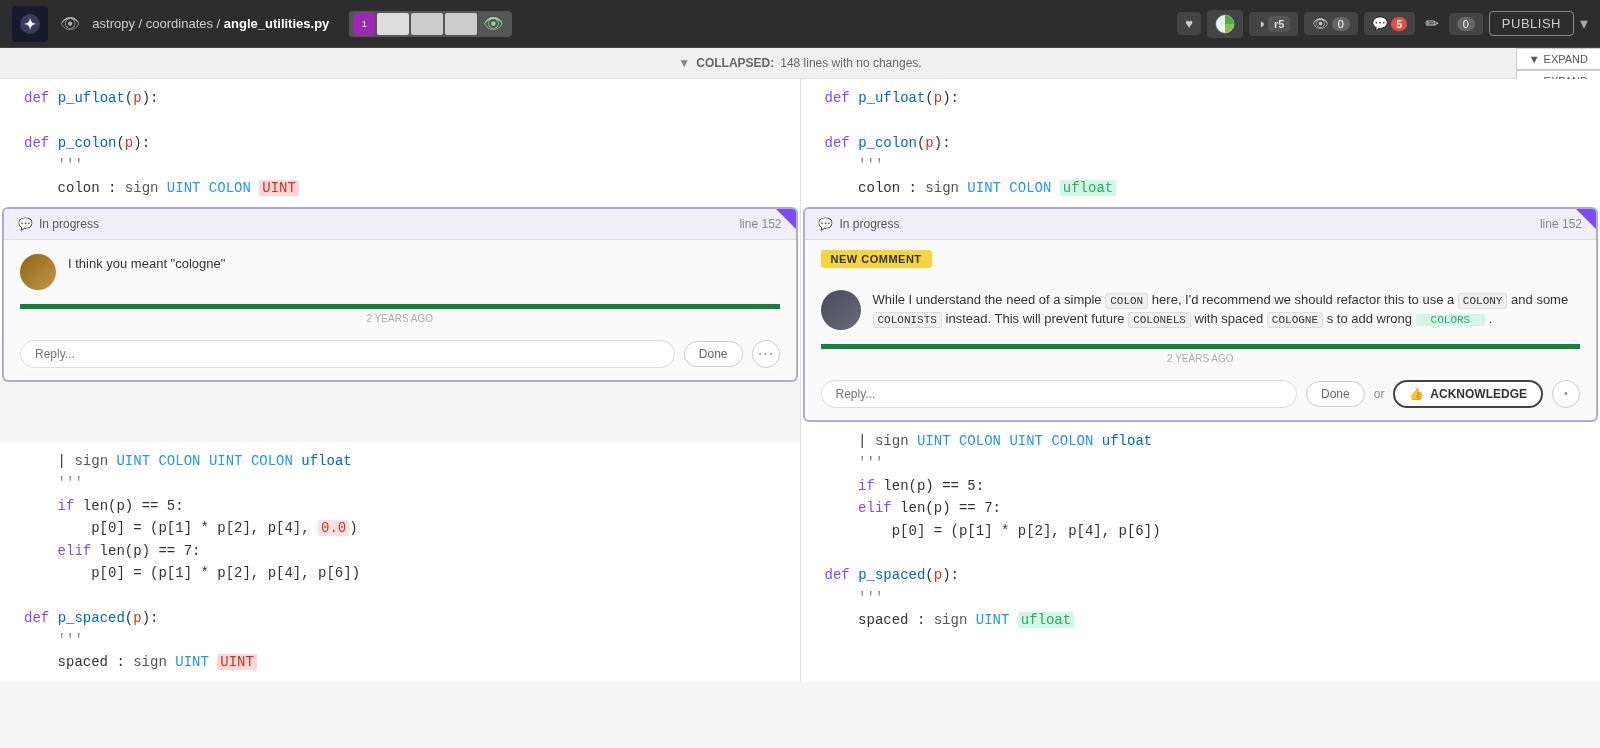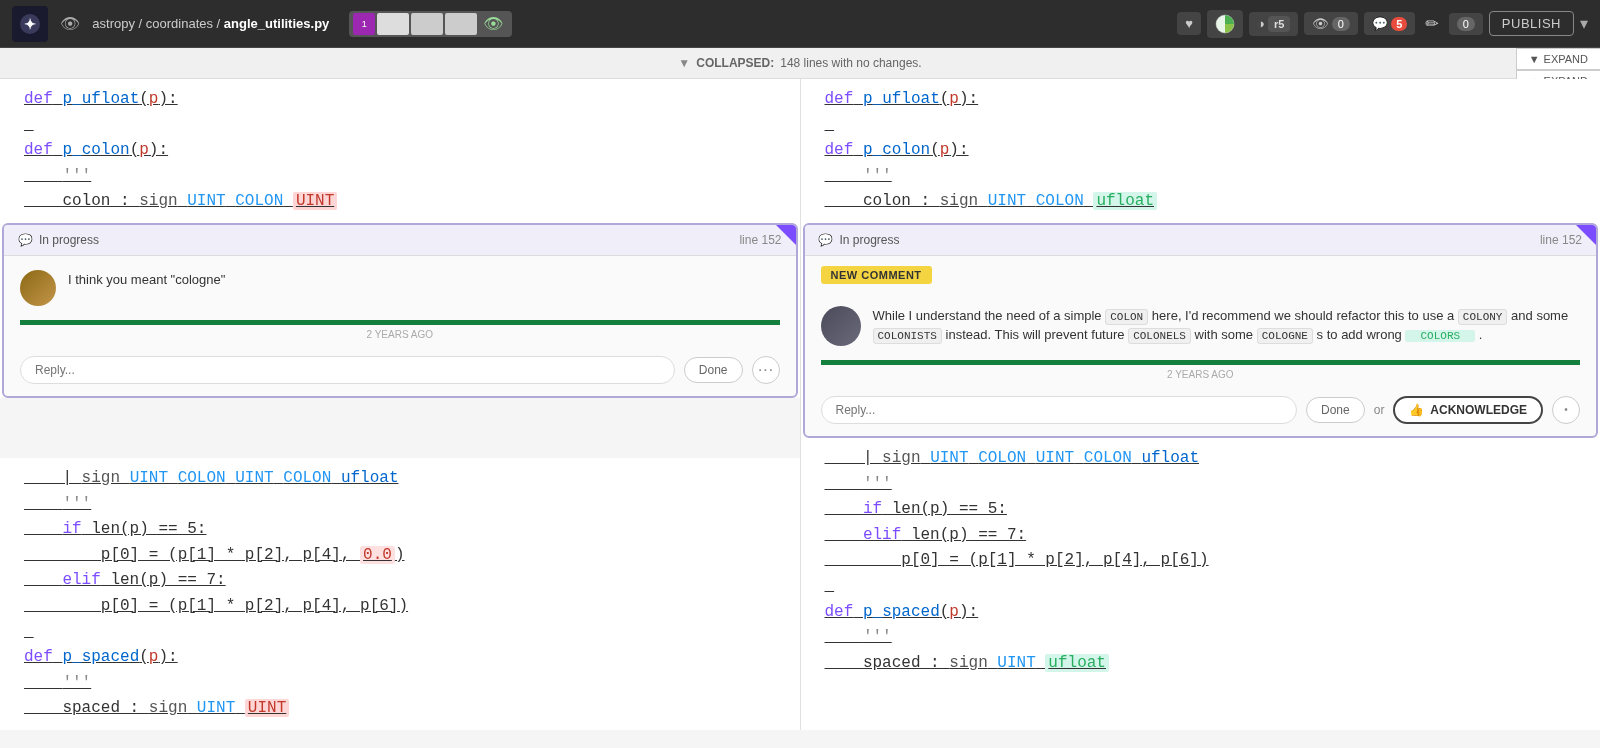--- a/index.html
+++ b/index.html
@@ -51,22 +51,22 @@
       display: flex; width: 100%;
     }
     .diff-col {
       flex: 1; background: #fff; border-right: 1px solid #e0e0e0;
       overflow: hidden;
     }
     .diff-col:last-child { border-right: none; }
 
     
     .code-block {
-      padding: 8px 16px; font-family: 'Courier New', monospace; font-size: 16px;
-      line-height: 1.6; color: #333; background: #fff; text-decoration: underline;
+      padding: 8px 16px; font-family: 'Courier New', monospace; font-size: 14px;
+      line-height: 1.6; color: #333; background: #fff;
     }
     .code-line { white-space: pre; padding: 0 8px; }
     .code-kw { color: #7c4dff; font-weight: normal; }
     .code-fn { color: #0066cc; }
     .code-param { color: #c0392b; }
     .code-str { color: #888; }
     .code-highlight-pink { background: #ffd6d6; color: #c0392b; padding: 0 3px; border-radius: 2px; }
     .code-highlight-green { background: #d4f5e9; color: #27ae60; padding: 0 3px; border-radius: 2px; }
     .code-highlight-red-num { background: #ffe0e0; color: #c0392b; padding: 0 3px; border-radius: 2px; font-family: 'Courier New', monospace; }
     .code-type { color: #2196F3; }
@@ -293,21 +293,21 @@
           <div class="avatar-placeholder2"></div>
           <div class="comment-text">
             <span>While I understand the need of a simple</span>
             <code class="inline-code">COLON</code>
             <span> here, I'd recommend we should refactor this to use a</span>
             <code class="inline-code">COLONY</code>
             <span> and some</span>
             <code class="inline-code">COLONISTS</code>
             <span> instead. This will prevent future</span>
             <code class="inline-code">COLONELS</code>
-            <span> with some</span>
+            <span> with spaced</span>
             <code class="inline-code">COLOGNE</code>
             <span>s to add wrong</span>
             <span class="colors-highlight">COLORS</span>
             <span>.</span>
           </div>
         </div>
 
         <div class="timestamp">2 YEARS AGO</div>
 
         <div class="comment-actions">

